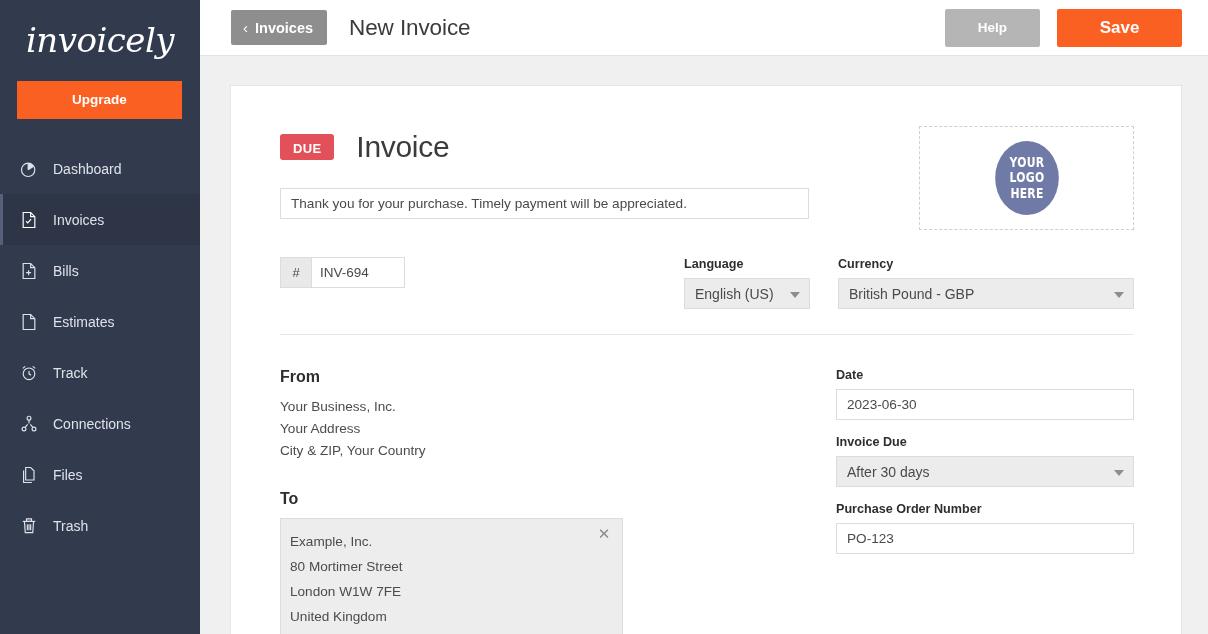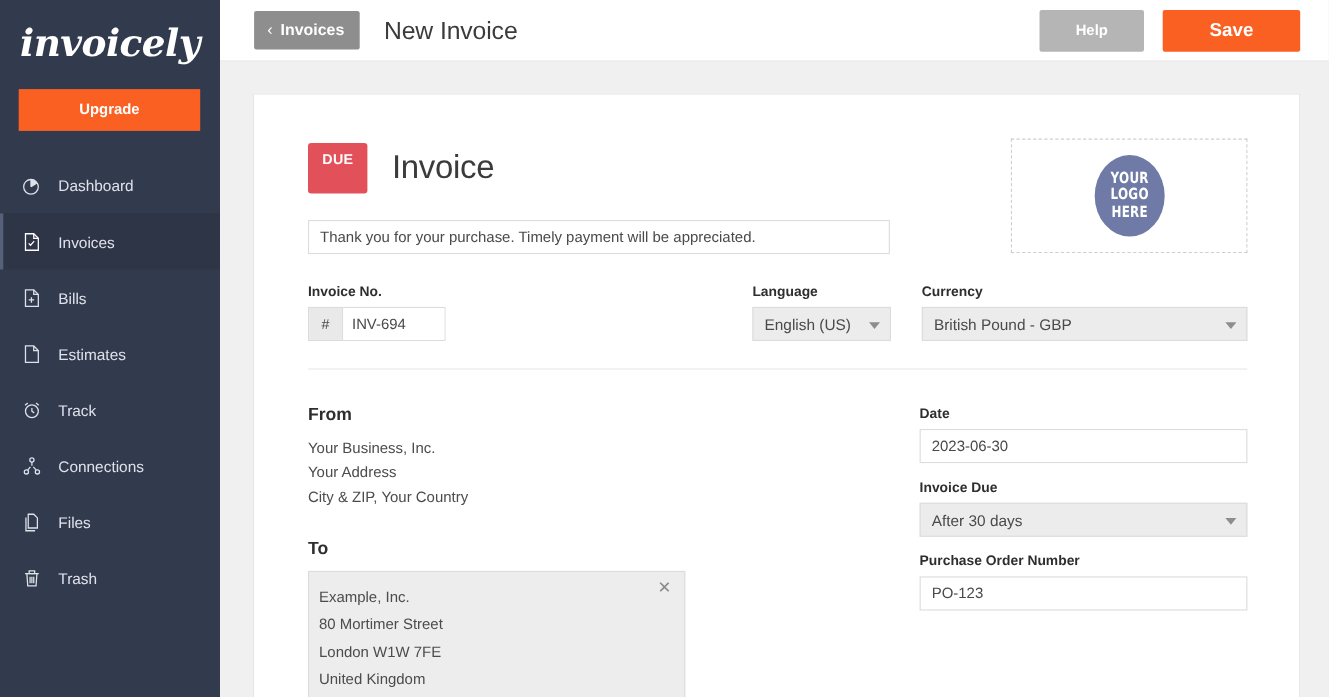--- a/index.html
+++ b/index.html
@@ -37,21 +37,21 @@
     letter-spacing: .1px; white-space: nowrap;
   }
 
   .invoicely-logo {
     text-align: center;
     padding: 23px 0 10px 0;
     color: #ffffff;
     font-family: "DejaVu Serif", serif;
     font-size: 34px;
     font-style: italic;
-    font-weight: bold;
+    font-weight: normal;
     letter-spacing: -0.5px;
     line-height: 1;
   }
 
   .upgrade-btn {
     display: block;
     margin: 14px 20px 0 17px;
     height: 38px; line-height: 38px;
     background: #fb6023;
     color: #ffffff;
@@ -130,21 +130,21 @@
     padding: 38px 47px 0 49px;
   }
 
   
   .inv-head { display: flex; align-items: flex-start; }
   .inv-head-left { flex: 1 1 auto; padding-top: 6px; }
   .title-row { display: flex; align-items: center; gap: 22px; }
   .due-badge {
     background: #e2515a; color: #ffffff;
     font-size: 13px; font-weight: bold;
-    padding: 7px 13px 24px 13px;
+    padding: 7px 13px 4px 13px;
     border-radius: 3px;
     letter-spacing: .3px;
   }
   .inv-title { font-size: 30px; color: #3b3b3b; font-weight: normal; letter-spacing: -0.3px; }
 
   .note-input {
     margin-top: 24px;
     width: 529px; height: 31px;
     border: 1px solid #dcdcdc;
     background: #ffffff;
@@ -384,21 +384,20 @@
             <div class="logo-circle">
               <span>YOUR</span>
               <span>LOGO</span>
               <span>HERE</span>
             </div>
           </div>
         </div>
 
         <div class="meta-row">
           <div class="meta-invno">
-            <span class="flabel">Invoice No.</span>
             <div class="invno-wrap">
               <span class="invno-prefix">#</span>
               <input class="invno-input" type="text" value="INV-694" style="">
             </div>
           </div>
 
           <div class="meta-lang">
             <span class="flabel">Language</span>
             <div class="sel sel-lang">
               <span>English (US)</span>

